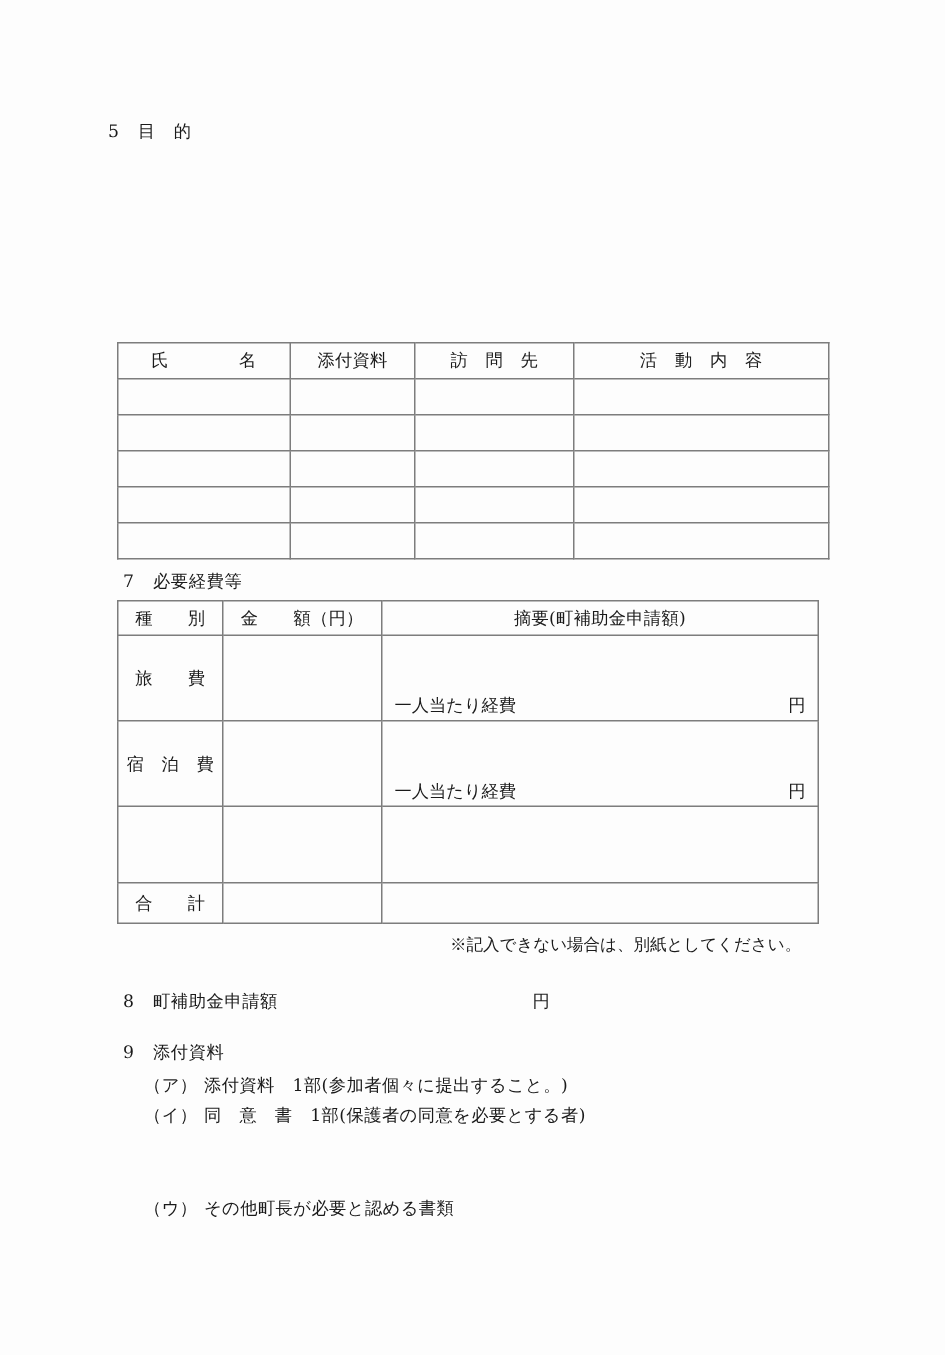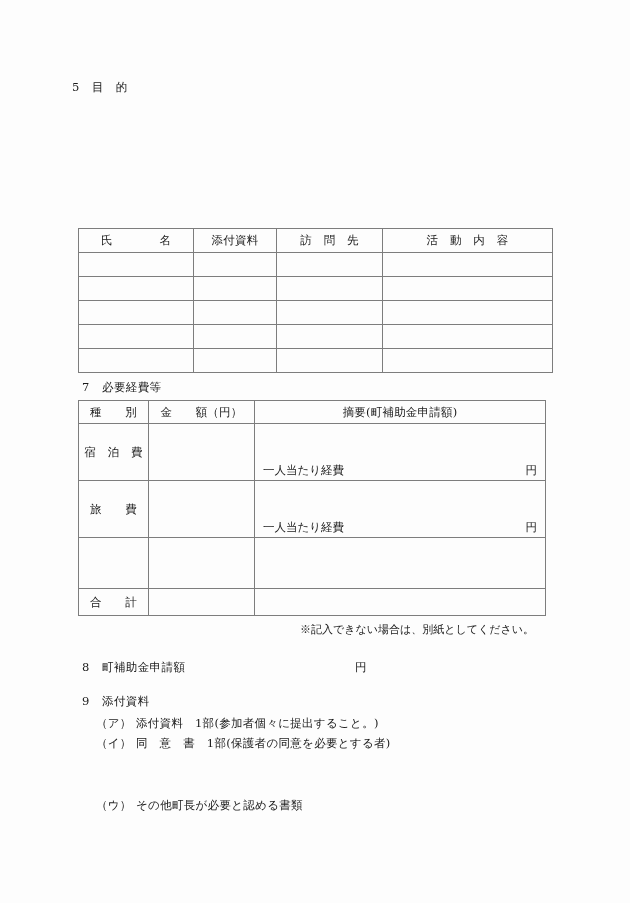--- a/index.html
+++ b/index.html
@@ -181,42 +181,42 @@
     <thead>
       <tr>
         <th class="cell-label exp-cat">種　　別</th>
         <th class="cell-label exp-amt">金　　額（円）</th>
         <th class="cell-label">摘要(町補助金申請額)</th>
       </tr>
     </thead>
     <tbody>
 
       <tr>
+        <td class="row-tall cell-label">旅　　費</td>
+        <td class="row-tall"></td>
+        <td class="row-tall remarks-cell">
+          <div class="perperson">
+            <span>一人当たり経費</span>
+            <span>円</span>
+          </div>
+        </td>
+      </tr>
+
+      <tr>
         <td class="row-tall cell-label">宿　泊　費</td>
         <td class="row-tall"></td>
         <td class="row-tall remarks-cell">
           <div class="perperson">
             <span>一人当たり経費</span>
             <span>円</span>
           </div>
         </td>
       </tr>
 
       <tr>
-        <td class="row-tall cell-label">旅　　費</td>
-        <td class="row-tall"></td>
-        <td class="row-tall remarks-cell">
-          <div class="perperson">
-            <span>一人当たり経費</span>
-            <span>円</span>
-          </div>
-        </td>
-      </tr>
-
-      <tr>
         <td class="row-blank cell-label"></td>
         <td class="row-blank"></td>
         <td class="row-blank"></td>
       </tr>
 
       <tr>
         <td class="row-total cell-label">合　　計</td>
         <td class="row-total"></td>
         <td class="row-total"></td>
       </tr>

